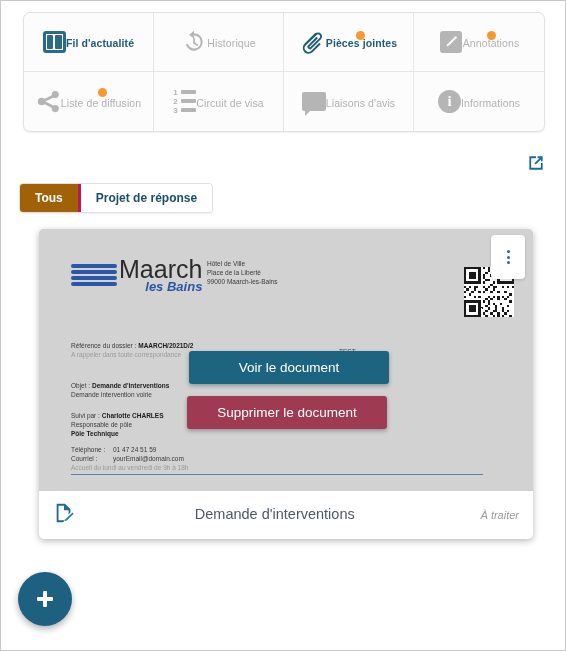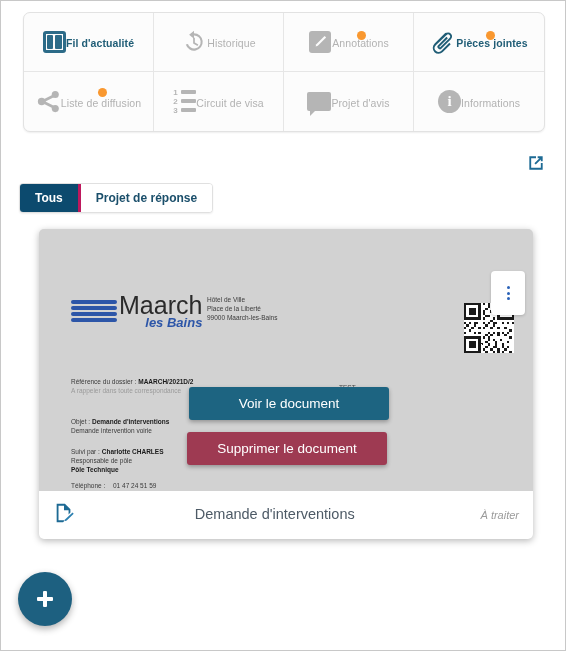--- a/index.html
+++ b/index.html
@@ -118,39 +118,38 @@
   .chip {
     padding: 7px 15px;
     font-size: 12px;
     font-weight: bold;
     color: #1b4f6b;
     cursor: pointer;
     white-space: nowrap;
     background: #fff;
   }
   .chip + .chip { border-left: 3px solid #be185d; }
-  .chip.selected { background: #0c4a6e; color: #ffffff; }
+  .chip.selected { background: #a16207; color: #ffffff; }
 
   
   .doc-card {
     position: absolute;
     left: 38px; top: 228px;
     width: 494px; height: 310px;
     background: #d2d2d2;
     border-radius: 5px;
     box-shadow: 0 2px 7px rgba(0,0,0,0.28);
     overflow: hidden;
   }
   .doc-page {
     position: absolute;
     left: 0; top: 0; right: 0;
     height: 262px;
     background: #d2d2d2;
     overflow: hidden;
-    margin-top: 36px;
   }
   .letterhead { position: absolute; left: 32px; top: 28px; display: flex; align-items: flex-start; }
   .logo-wave { width: 46px; display: flex; flex-direction: column; gap: 2px; margin-top: 7px; }
   .logo-wave i {
     display: block; height: 4px;
     background: #2d56a8;
     border-radius: 3px;
   }
   .logo-text { margin-left: 2px; }
   .logo-main { font-size: 25px; color: #2b2b2b; line-height: 24px; font-family: "Liberation Sans", sans-serif; }
@@ -263,39 +262,39 @@
       <div class="tab-cell">
         <span class="tab-ico">
           <svg width="26" height="26" viewBox="0 0 24 24">
               <path class="ico-grey" d="M12 4a8 8 0 1 1-7.6 10.4l2-.6A6 6 0 1 0 12 6v3L7.5 5.2 12 1.5V4z"></path>
               <path class="ico-grey" d="M11.2 8h1.6v4.4l3.2 1.9-.8 1.4-4-2.4z"></path>
             </svg>
         </span>
         <span class="tab-lbl">Historique</span>
       </div>
 
+      <div class="tab-cell active">
+        <span class="badge-dot" style="left:72px"></span>
+        <span class="tab-ico">
+          <svg width="26" height="26" viewBox="0 0 24 24">
+              <path class="ico-blue" d="M16.8 3.2c2 0 3.6 1.6 3.6 3.6 0 1-.4 1.9-1.1 2.6l-8.6 8.6a2.2 2.2 0 0 1-3.2-3.1l7.7-7.7 1.3 1.3-7.7 7.7a.4.4 0 0 0 .6.6l8.6-8.6a1.8 1.8 0 1 0-2.6-2.6L5.4 14.9a3.6 3.6 0 0 0 5.1 5.1l7.3-7.3 1.3 1.3-7.3 7.3a5.4 5.4 0 1 1-7.7-7.6l9.9-9.9c.7-.4 1.6-.6 2.8-.6z"></path>
+            </svg>
+        </span>
+        <span class="tab-lbl">Pièces jointes</span>
+      </div>
+
       <div class="tab-cell">
         <span class="badge-dot" style="left:73px"></span>
         <span class="tab-ico">
           <svg width="24" height="24" viewBox="0 0 24 24">
               <rect class="ico-grey" x="1" y="1" width="22" height="22" rx="3"></rect>
               <path fill="#fcfcfc" d="M16.6 5.9l1.5 1.5-8.3 8.3-2.2.7.7-2.2z"></path>
             </svg>
         </span>
         <span class="tab-lbl">Annotations</span>
-      </div>
-
-      <div class="tab-cell active">
-        <span class="badge-dot" style="left:72px"></span>
-        <span class="tab-ico">
-          <svg width="26" height="26" viewBox="0 0 24 24">
-              <path class="ico-blue" d="M16.8 3.2c2 0 3.6 1.6 3.6 3.6 0 1-.4 1.9-1.1 2.6l-8.6 8.6a2.2 2.2 0 0 1-3.2-3.1l7.7-7.7 1.3 1.3-7.7 7.7a.4.4 0 0 0 .6.6l8.6-8.6a1.8 1.8 0 1 0-2.6-2.6L5.4 14.9a3.6 3.6 0 0 0 5.1 5.1l7.3-7.3 1.3 1.3-7.3 7.3a5.4 5.4 0 1 1-7.7-7.6l9.9-9.9c.7-.4 1.6-.6 2.8-.6z"></path>
-            </svg>
-        </span>
-        <span class="tab-lbl">Pièces jointes</span>
       </div>
 
     </div>
 
     <div class="tab-row">
 
 
       <div class="tab-cell">
         <span class="badge-dot" style="left:74px;top:16px"></span>
         <span class="tab-ico">
@@ -326,21 +325,21 @@
               </span>
           </span>
         </span>
         <span class="tab-lbl">Circuit de visa</span>
       </div>
 
       <div class="tab-cell">
         <span class="tab-ico">
           <span class="ico-bubble"></span>
         </span>
-        <span class="tab-lbl">Projet d'avis</span>
+        <span class="tab-lbl">Liaisons d'avis</span>
       </div>
 
       <div class="tab-cell">
         <span class="tab-ico">
           <span class="ico-info">i</span>
         </span>
         <span class="tab-lbl">Informations</span>
       </div>
     </div>
   </div>

